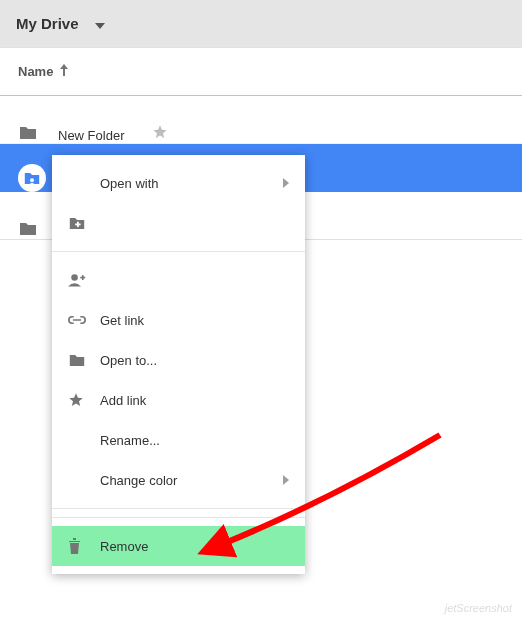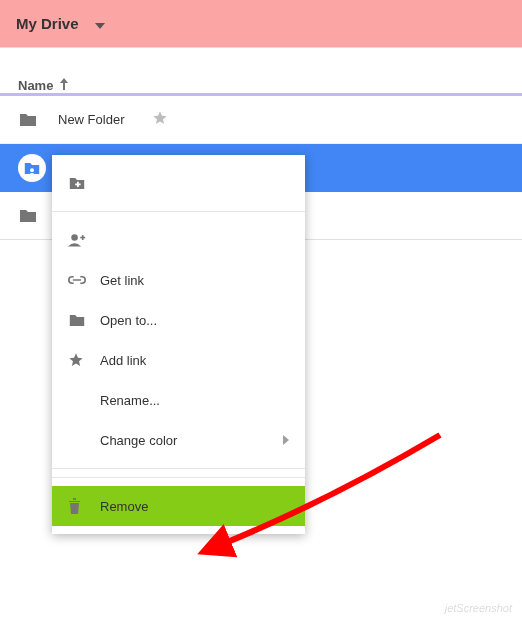--- a/index.html
+++ b/index.html
@@ -12,53 +12,53 @@
       height: 622px;
       position: relative;
       overflow: hidden;
     }
     .top-bar {
       height: 48px;
       display: flex;
       align-items: center;
       padding: 0 16px;
       border-bottom: 1px solid #e0e0e0;
-      background: #fca5a5;
+      background: #e5e5e5;
       gap: 10px;
     }
     .drive-title {
       font-size: 15px;
       font-weight: bold;
       color: #333;
     }
     .chevron-down {
       display: inline-block;
       margin-left: 6px;
       margin-top: 2px;
     }
     .list-header {
       height: 48px;
       display: flex;
-      align-items: flex-end;
+      align-items: center;
       padding: 0 18px;
-      border-bottom: 3px solid #c4b5fd;
+      border-bottom: 1px solid #c4b5fd;
     }
     .col-name {
       font-size: 13px;
       font-weight: bold;
       color: #555;
     }
     .sort-up {
       margin-left: 6px;
       color: #757575;
     }
     .file-row {
       height: 48px;
       display: flex;
-      align-items: center;
+      align-items: flex-end;
       padding: 0 18px;
       border-bottom: 1px solid #f0f0f0;
       gap: 20px;
     }
     .file-row.selected {
       background: #4285f4;
       color: #fff;
       border-bottom: none;
     }
     .file-row.selected .folder-icon-wrap.white-circle {
@@ -106,21 +106,21 @@
     .ctx-item {
       height: 40px;
       display: flex;
       align-items: center;
       padding: 0 16px;
       font-size: 13px;
       color: #333;
       cursor: default;
     }
     .ctx-item.hover {
-      background: #84cc16;
+      background: #86efac;
     }
     .ctx-separator {
       height: 1px;
       background: #e5e5e5;
       margin: 8px 0;
     }
     .ctx-icon {
       width: 32px;
       display: flex;
       align-items: center;
@@ -202,20 +202,29 @@
   <span class="folder-icon-wrap">
     <svg width="20" height="16" viewBox="0 0 20 16">
         <path d="M2 2 h6 l2 2 h8 v10 h-16 z"></path>
       </svg>
   </span>
   <span class="file-name"></span>
 </div>
 
 <div class="ctx-menu">
   <div class="ctx-item">
+    <span class="ctx-icon"></span>
+    <span class="ctx-label">Open with</span>
+    <span class="ctx-chevron">
+      <svg width="6" height="10" viewBox="0 0 6 10">
+          <path d="M0 0 L6 5 L0 10 Z" fill="#9e9e9e"></path>
+        </svg>
+    </span>
+  </div>
+  <div class="ctx-item">
     <span class="ctx-icon">
       <svg width="18" height="15" viewBox="0 0 20 16">
           <path d="M2 2 h6 l2 2 h8 v10 h-16 z"></path>
           <rect x="8" y="8" width="6" height="2" fill="#fff"></rect>
           <rect x="10" y="6" width="2" height="6" fill="#fff"></rect>
         </svg>
     </span>
   </div>
 
   <div class="ctx-separator"></div>

